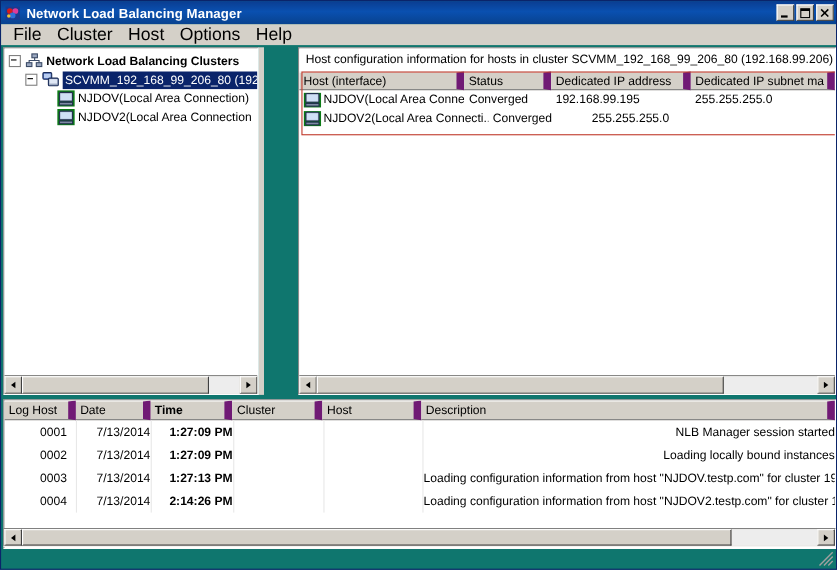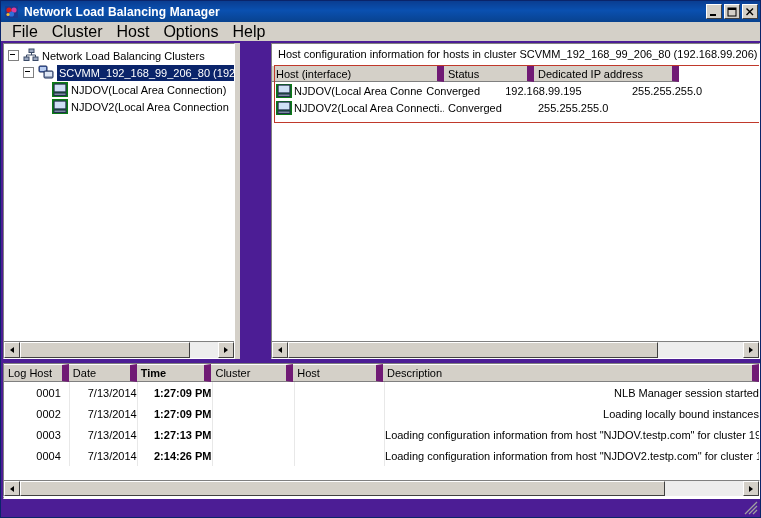--- a/index.html
+++ b/index.html
@@ -9,21 +9,21 @@
   body {
     width: 761px; height: 518px;
     font-family: "Liberation Sans", sans-serif;
     font-size: 11px;
     color: #000;
     overflow: hidden;
   }
   .window {
     position: relative;
     width: 761px; height: 518px;
-    background: #4c1d95;
+    background: #0f766e;
     border: 1px solid #0a246a;
     box-sizing: border-box;
   }
 
   
   .titlebar {
     height: 21px;
     background: linear-gradient(to bottom, #0a3d91 0%, #0a50b0 45%, #08428f 100%);
     display: flex; align-items: center;
     padding: 0 2px 0 3px;
@@ -109,21 +109,21 @@
     background: #ffffff;
     position: relative;
     margin-right: 4px;
     flex: 0 0 auto;
   }
   .tree-row .expander:before {
     content: "";
     position: absolute; left: 1px; top: 3px;
     width: 5px; height: 1px; background: #000;
   }
-  .tree-indent-1 { padding-left: 0px; }
+  .tree-indent-1 { padding-left: 0px; font-weight: bold; }
   .tree-indent-2 { padding-left: 15px; }
   .tree-indent-3 { padding-left: 44px; }
   .tree-icon {
     width: 16px; height: 15px;
     margin-right: 3px;
     position: relative;
     flex: 0 0 auto;
   }
   .tree-label { line-height: 14px; }
   .tree-label.selected {
@@ -382,20 +382,21 @@
 
     <div class="pane list-pane">
       <div class="pane-inner">
 
         <div class="list-caption">Host configuration information for hosts in cluster SCVMM_192_168_99_206_80 (192.168.99.206)</div>
 
         <div class="hdr-row">
           <span class="hdr-cell c1">Host (interface)</span>
           <span class="hdr-cell c2">Status</span>
           <span class="hdr-cell c3">Dedicated IP address</span>
+          <span class="hdr-cell c4">Dedicated IP subnet ma</span>
         </div>
 
         <div class="host-row">
           <span class="host-cell c1">
             <span class="host-icon">
               <svg width="16" height="14" viewBox="0 0 16 14">
                 <rect x="0" y="0" width="16" height="14" fill="#0b7a16"></rect>
                 <rect x="2" y="1" width="12" height="8" rx="1" fill="#9aa7bf" stroke="#21304d"></rect>
                 <rect x="3" y="2" width="10" height="6" fill="#cfe0f5"></rect>
                 <rect x="2" y="10" width="12" height="2.5" fill="#7d8aa3" stroke="#21304d"></rect>

